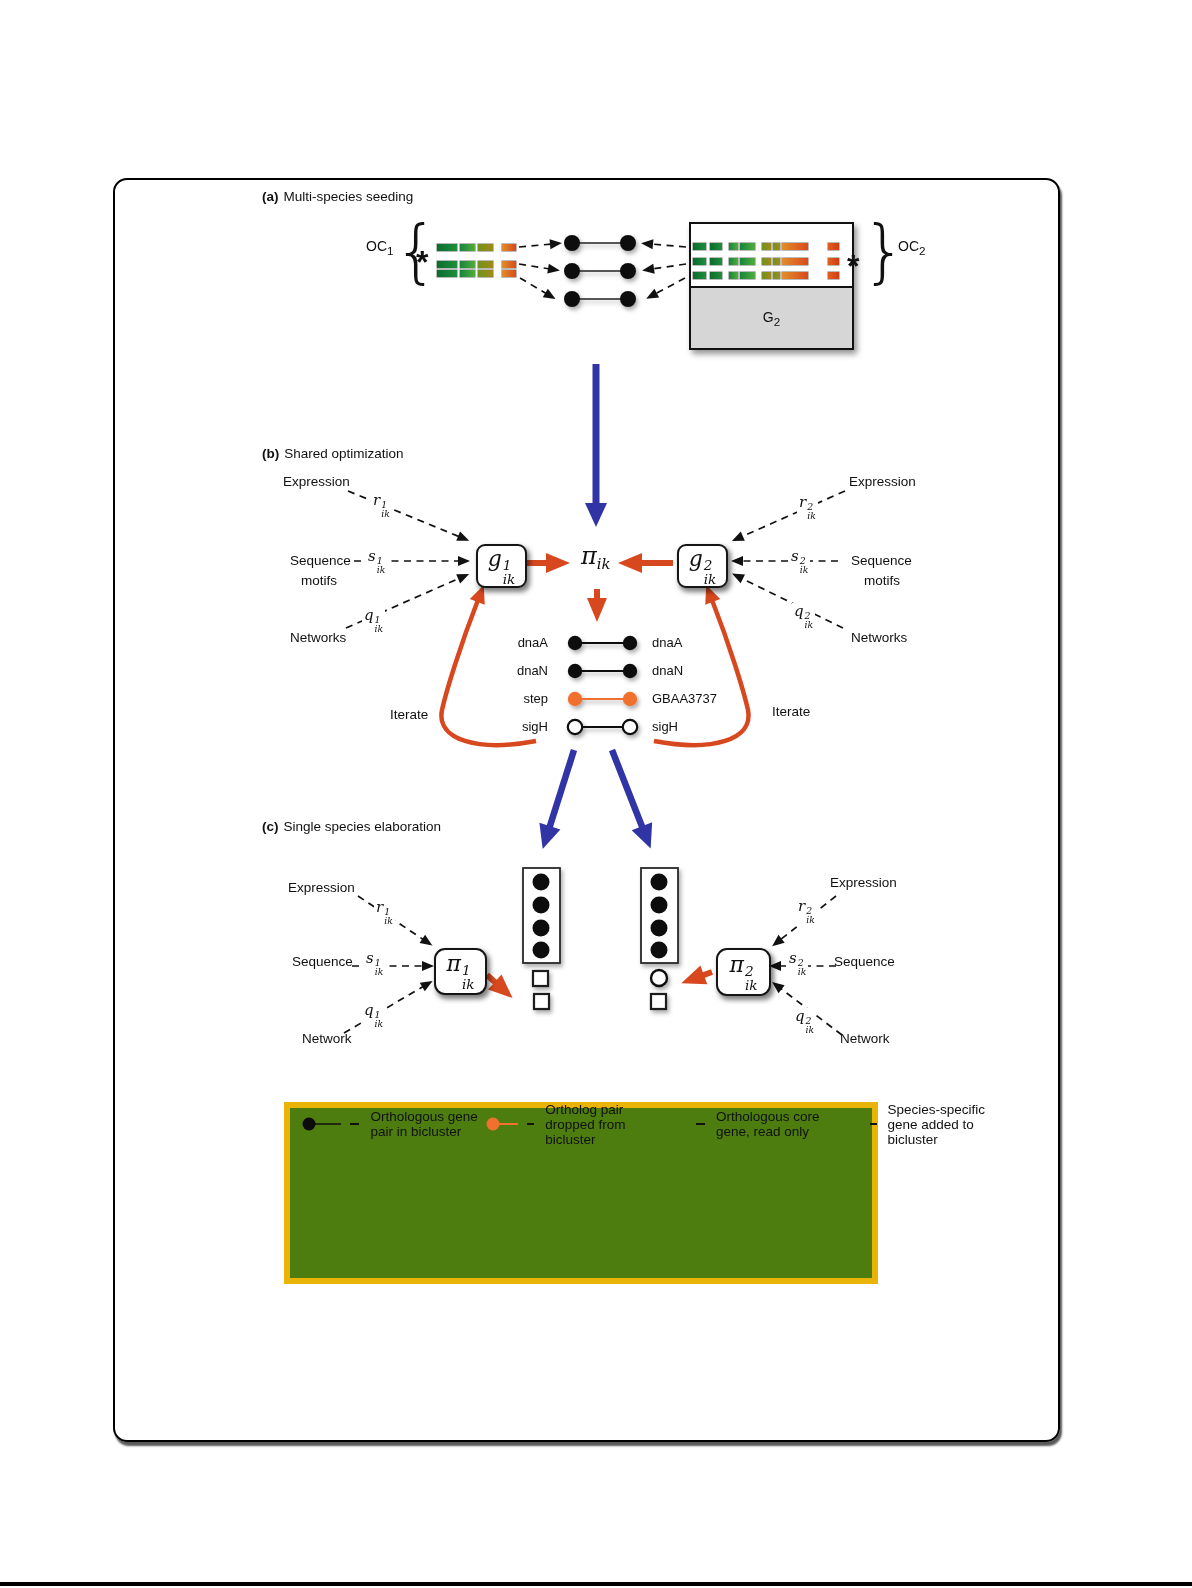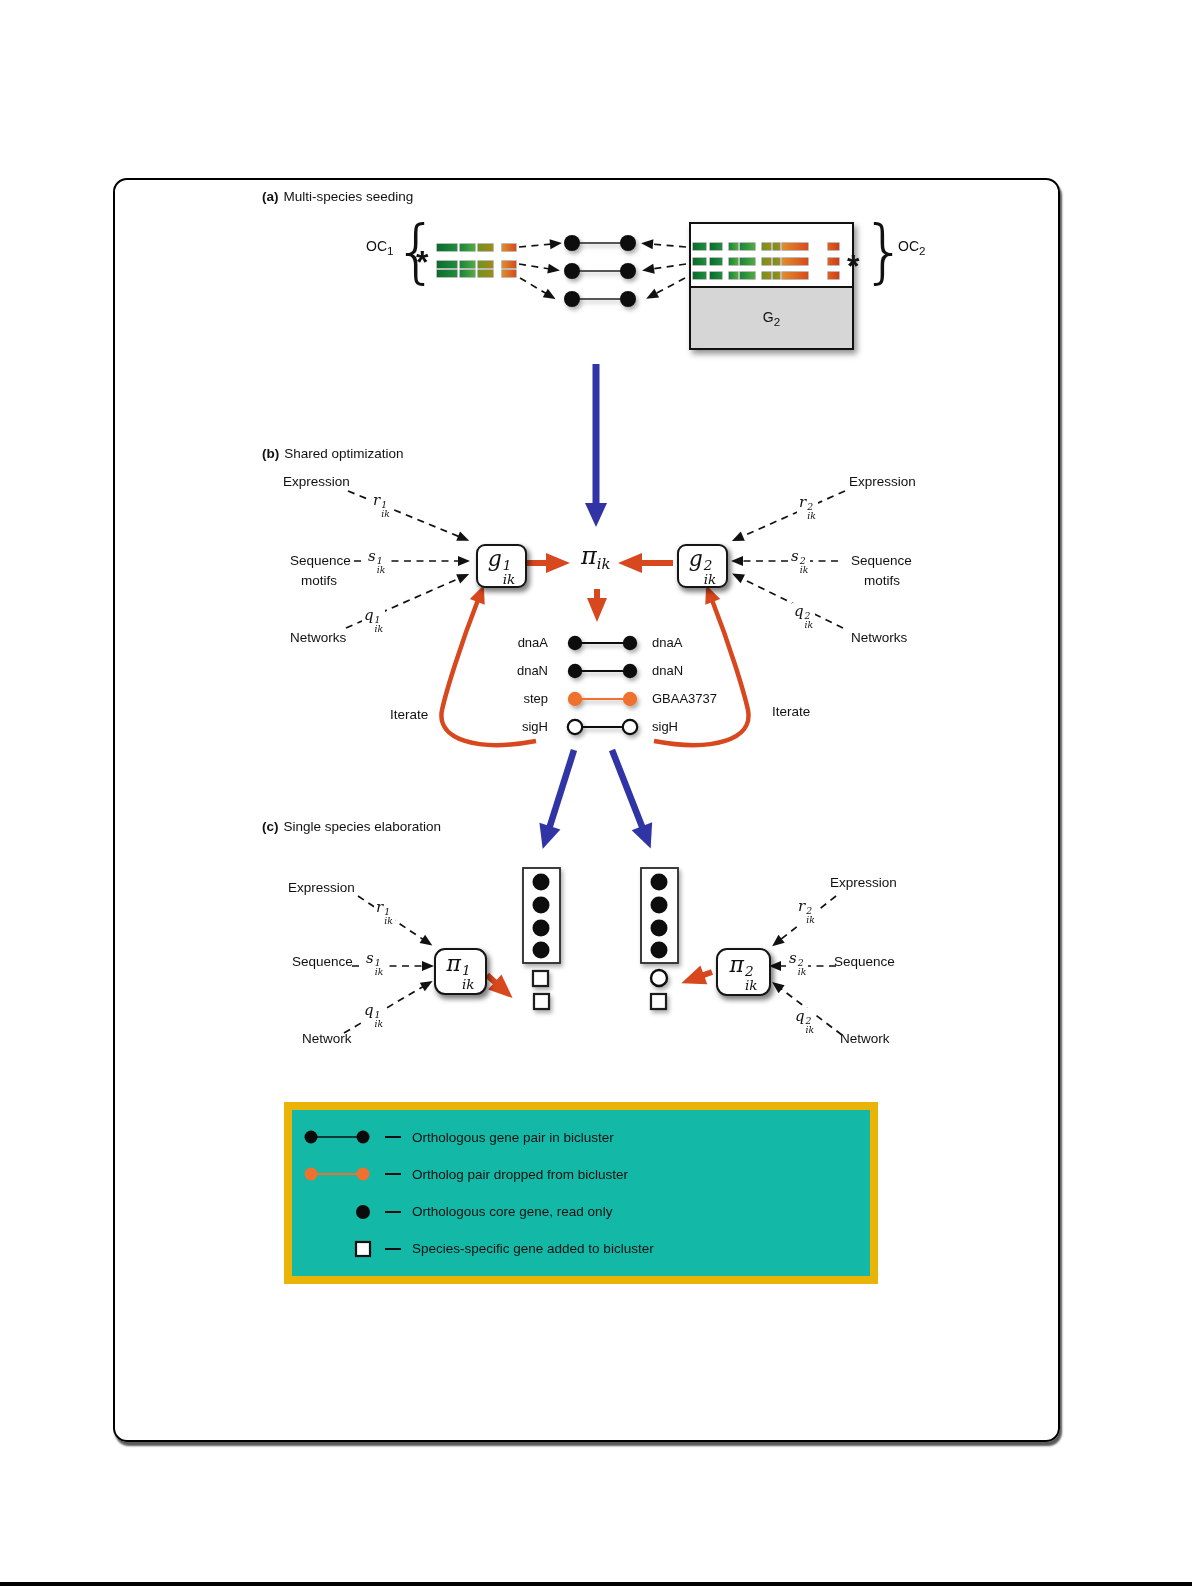--- a/index.html
+++ b/index.html
@@ -25,22 +25,22 @@
          display:flex;align-items:center;justify-content:center;font-size:14px;}
   .srow{position:absolute;display:flex;align-items:center;}
   .sg{height:7px;box-shadow:0 0 0 0.6px rgba(0,0,0,.45);}
   .grn1{background:linear-gradient(90deg,#0a6c2c,#1f8e3d);}
   .grn2{background:linear-gradient(90deg,#17853a,#52ad3e);}
   .olv{background:linear-gradient(90deg,#6f941f,#a38a15);}
   .org{background:linear-gradient(90deg,#e08e2d,#d94a1a);}
   .org2{background:linear-gradient(90deg,#e2601f,#cf3c15);}
   .gene-l{position:absolute;left:462px;width:86px;text-align:right;font-size:13px;}
   .gene-r{position:absolute;left:652px;font-size:13px;}
-  .legend-box{position:absolute;left:284px;top:1102px;width:594px;height:182px;border:8px solid #eab308;
-              background:#14b8a6;display:flex;flex-direction:column;justify-content:space-evenly;padding:3px 0 3px 10px;box-sizing:border-box;}
+  .legend-box{position:absolute;left:284px;top:1102px;width:594px;height:182px;border:6px solid #eab308;
+              background:#4d7c0f;display:flex;flex-direction:row;justify-content:space-evenly;padding:3px 0 3px 10px;box-sizing:border-box;}
   .lrow{display:flex;align-items:center;height:26px;}
   .ldash{display:inline-block;width:16px;border-top:2.2px solid #111;margin:0 11px 0 9px;}
   .ltext{font-size:13.5px;}
   .bottom-rule{position:absolute;left:0;top:1582px;width:1192px;height:4px;background:#000;}
 </style>
 </head>
 <body>
 
 <div class="canvas">
 

